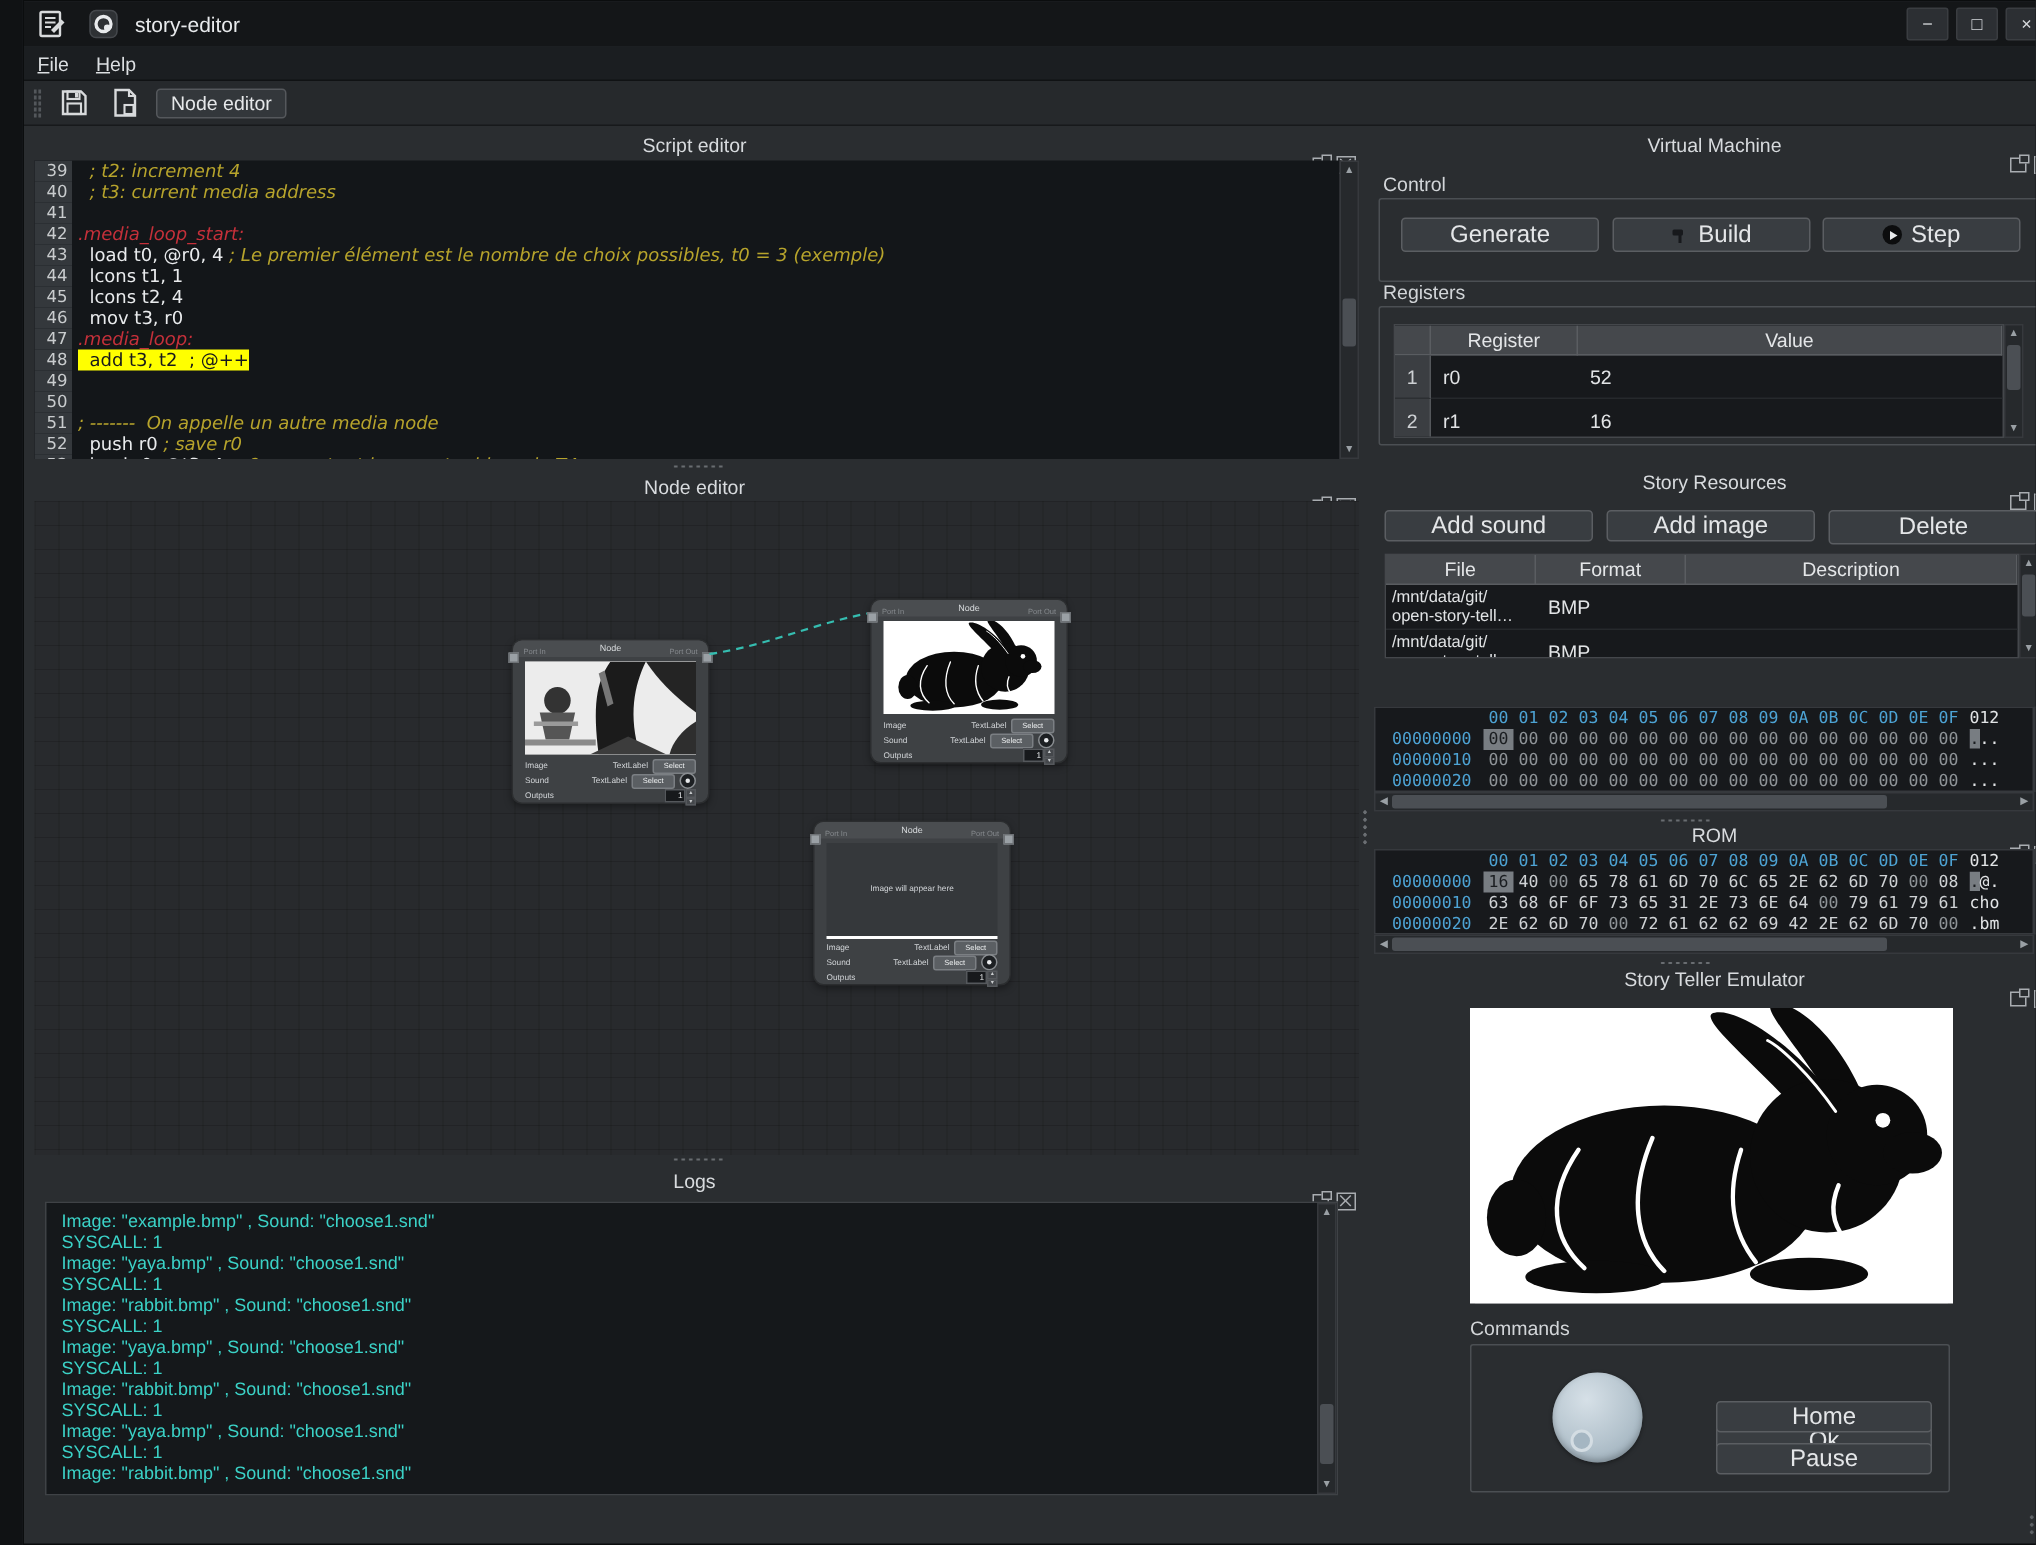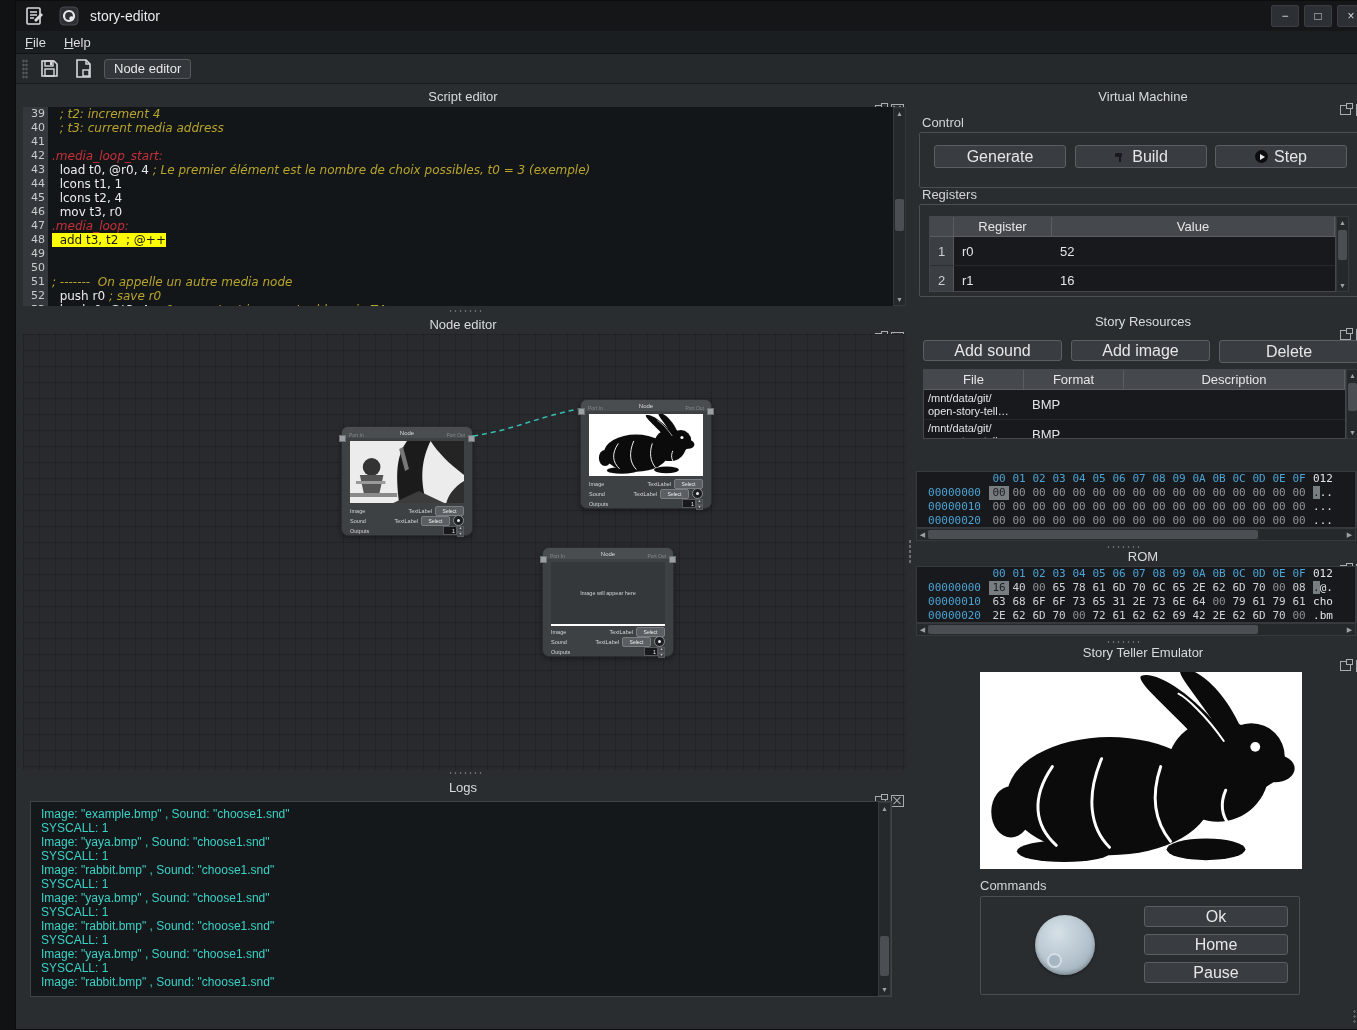--- a/index.html
+++ b/index.html
@@ -703,18 +703,18 @@
       <path d="M246,120 C240,134 242,146 250,156"></path>
       <path d="M244,70 C226,44 206,26 198,22" stroke-width="2"></path>
     </g>
     <circle cx="276" cy="76" r="5" fill="#ffffff"></circle>
   </svg></div>
   <div class="group-label" style="left:964px;top:877px;">Commands</div>
   <div class="groupbox" style="left:964px;top:895px;width:320px;height:99px;"></div>
   <div class="knob" style="left:1019px;top:914px;">
     <span class="knob-ind"></span>
   </div>
-  <button class="btn" style="left:1128px;top:905px;width:144px;height:21px;">Ok</button>
+  <button class="btn" style="left:1128px;top:949px;width:144px;height:21px;">Ok</button>
   <button class="btn" style="left:1128px;top:933px;width:144px;height:21px;">Home</button>
   <button class="btn" style="left:1128px;top:961px;width:144px;height:21px;">Pause</button>
 
   <div class="grip" style="left:1336px;top:1008px;"></div>
 </div>
 
 </body></html>

